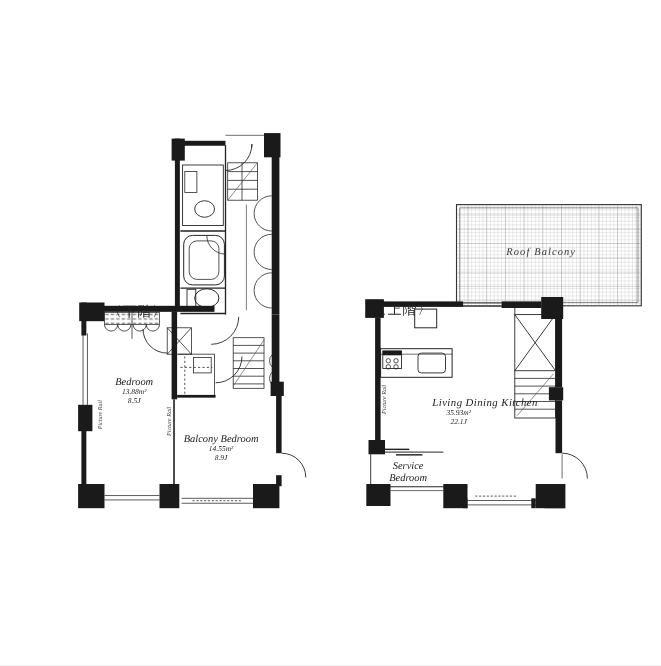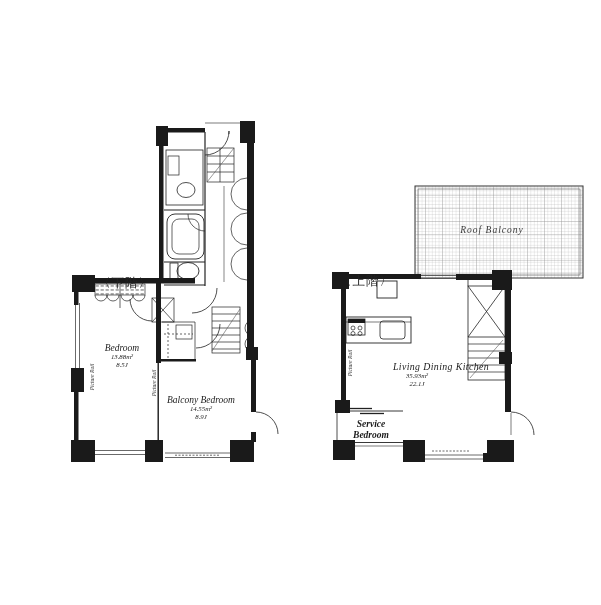--- a/index.html
+++ b/index.html
@@ -24,21 +24,21 @@
     font-style:normal;
     font-size:12.5px;
     letter-spacing:1px;
     color:#222;
     margin-top:25px;
   }
   .room-name{font-size:9.5px;}
   .room-name.big{font-size:9.8px;letter-spacing:0.4px;}
   .room-sub{font-size:6.8px;}
   .balcony-name{font-size:9.5px;color:#3a3a3a;letter-spacing:1px;}
-  .service-name{font-size:9.5px;font-weight:bold;}
+  .service-name{font-size:9.5px;}
   .rail{
     position:absolute;
     font-style:italic;
     font-size:5.5px;
     color:#333;
     transform:translate(-50%,-50%) rotate(-90deg);
     white-space:nowrap;
   }
 </style>
 </head>

